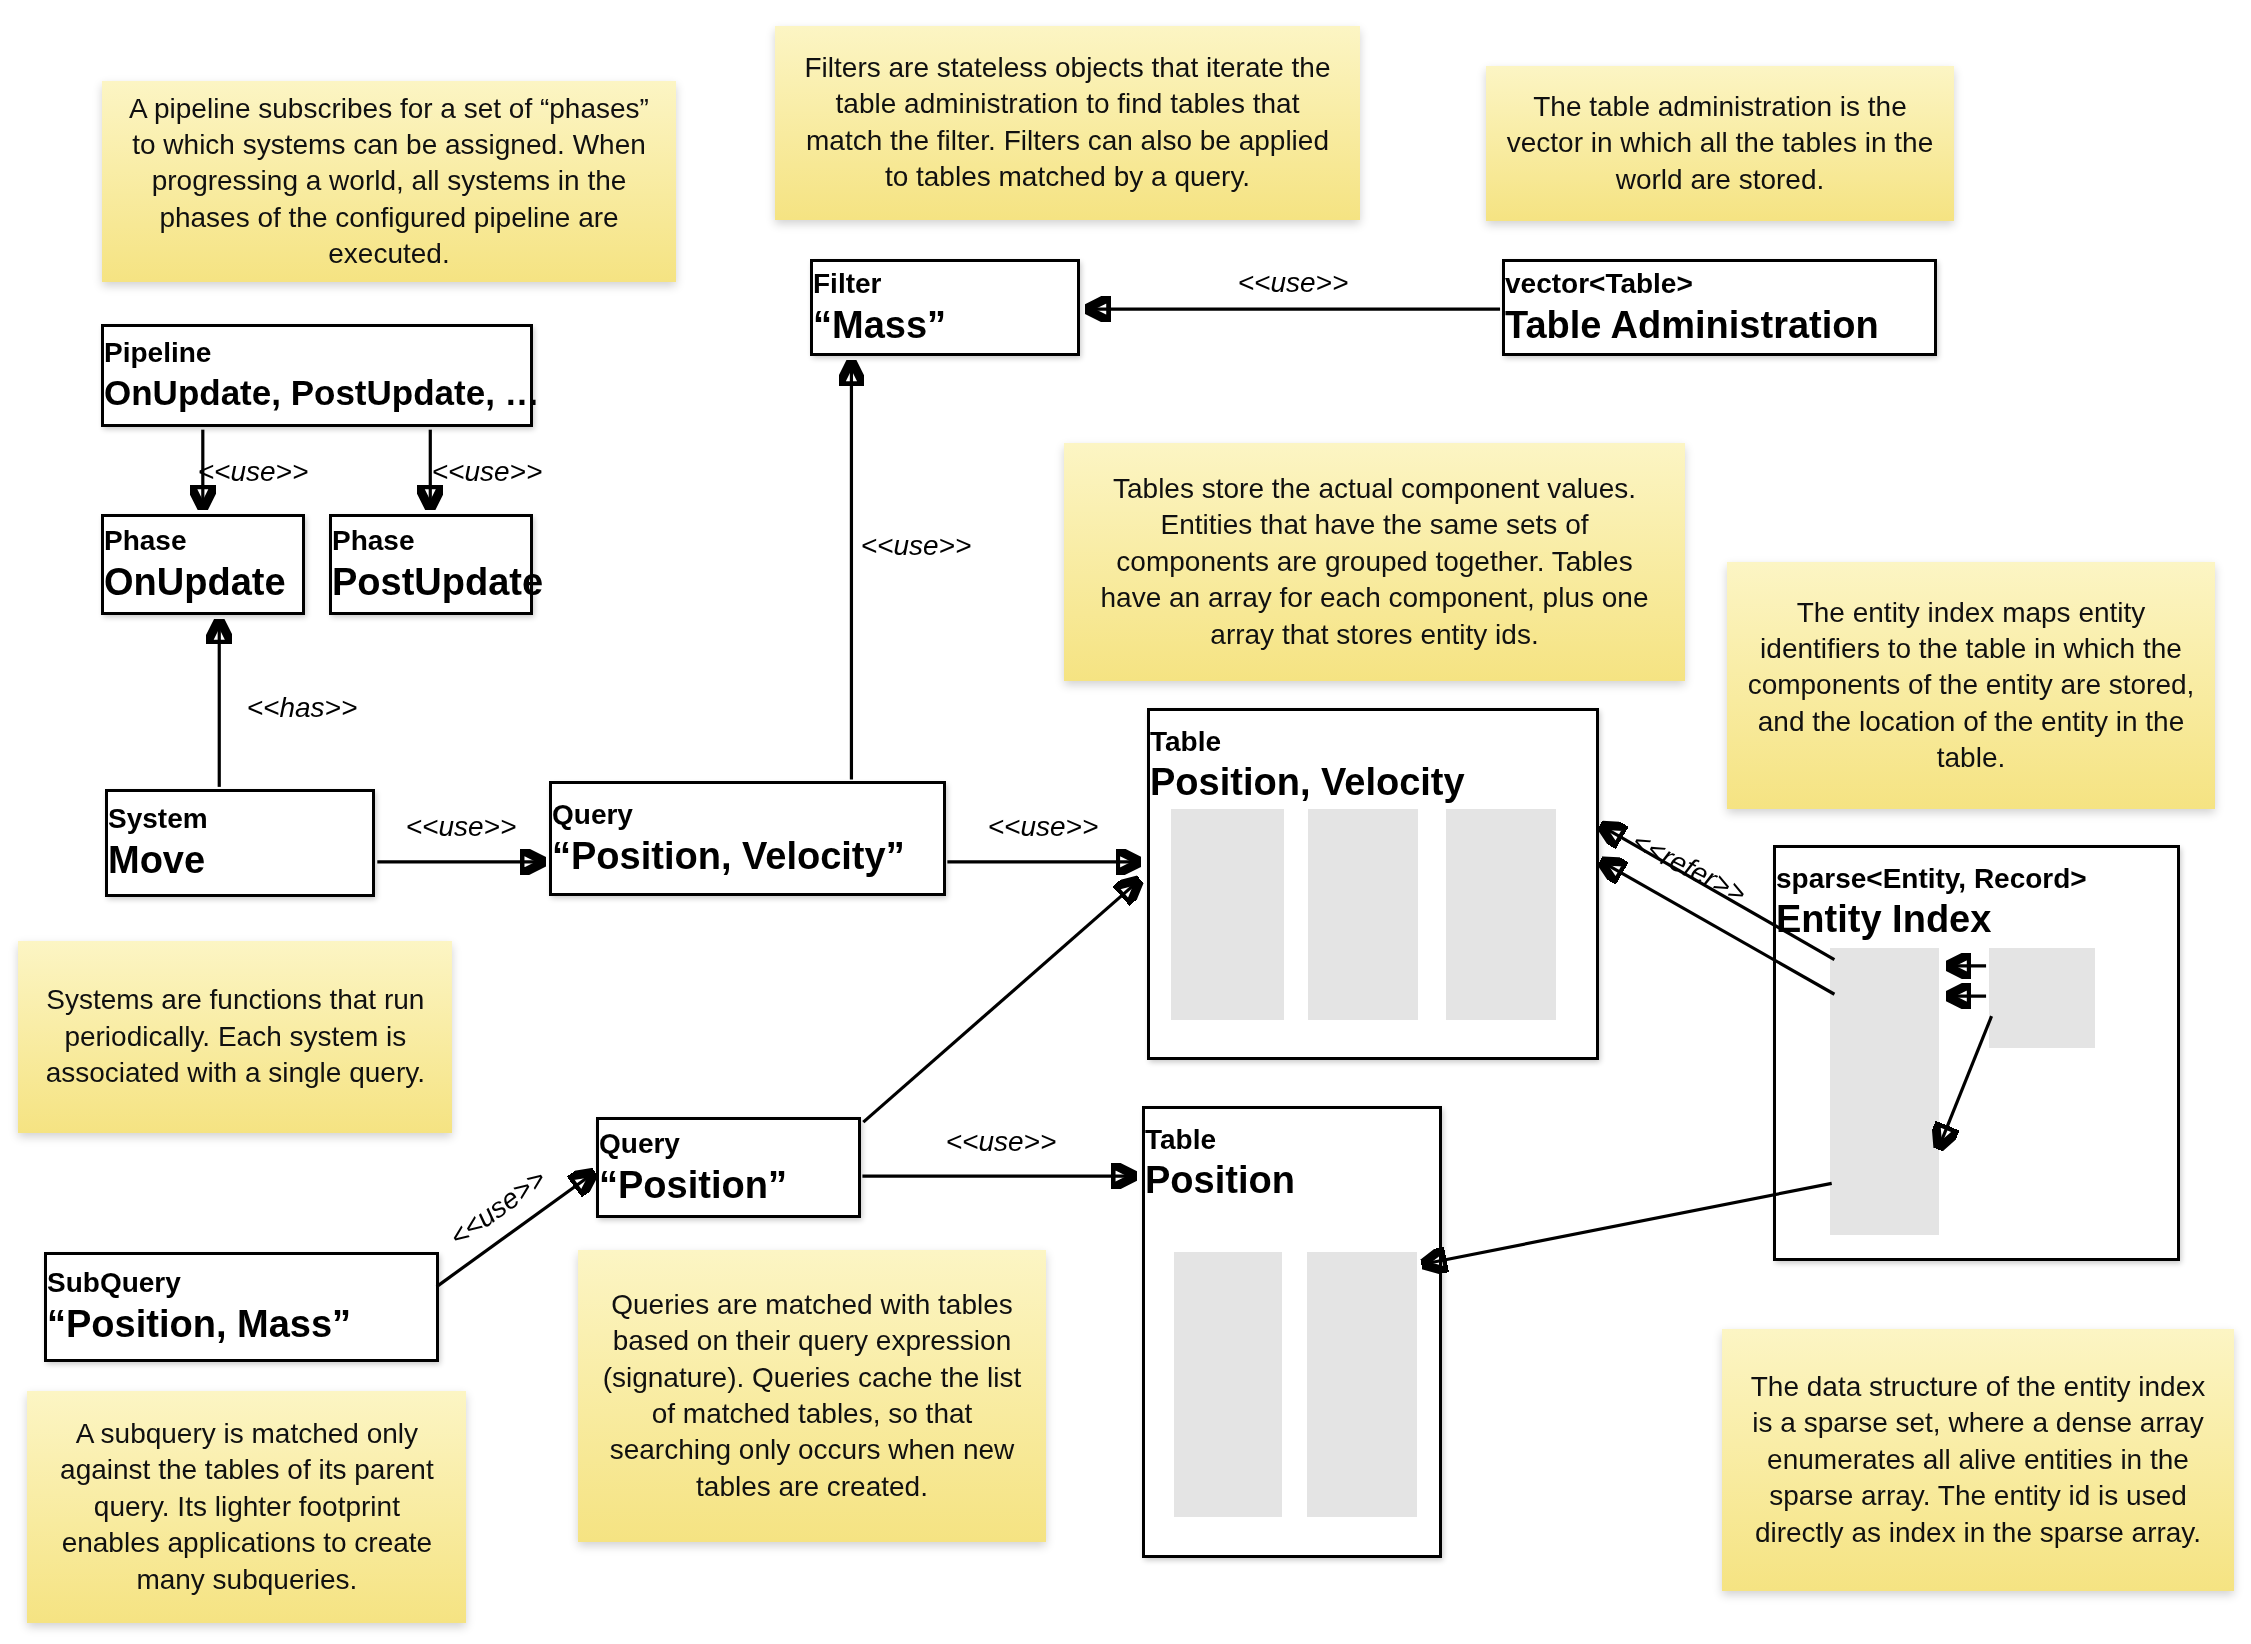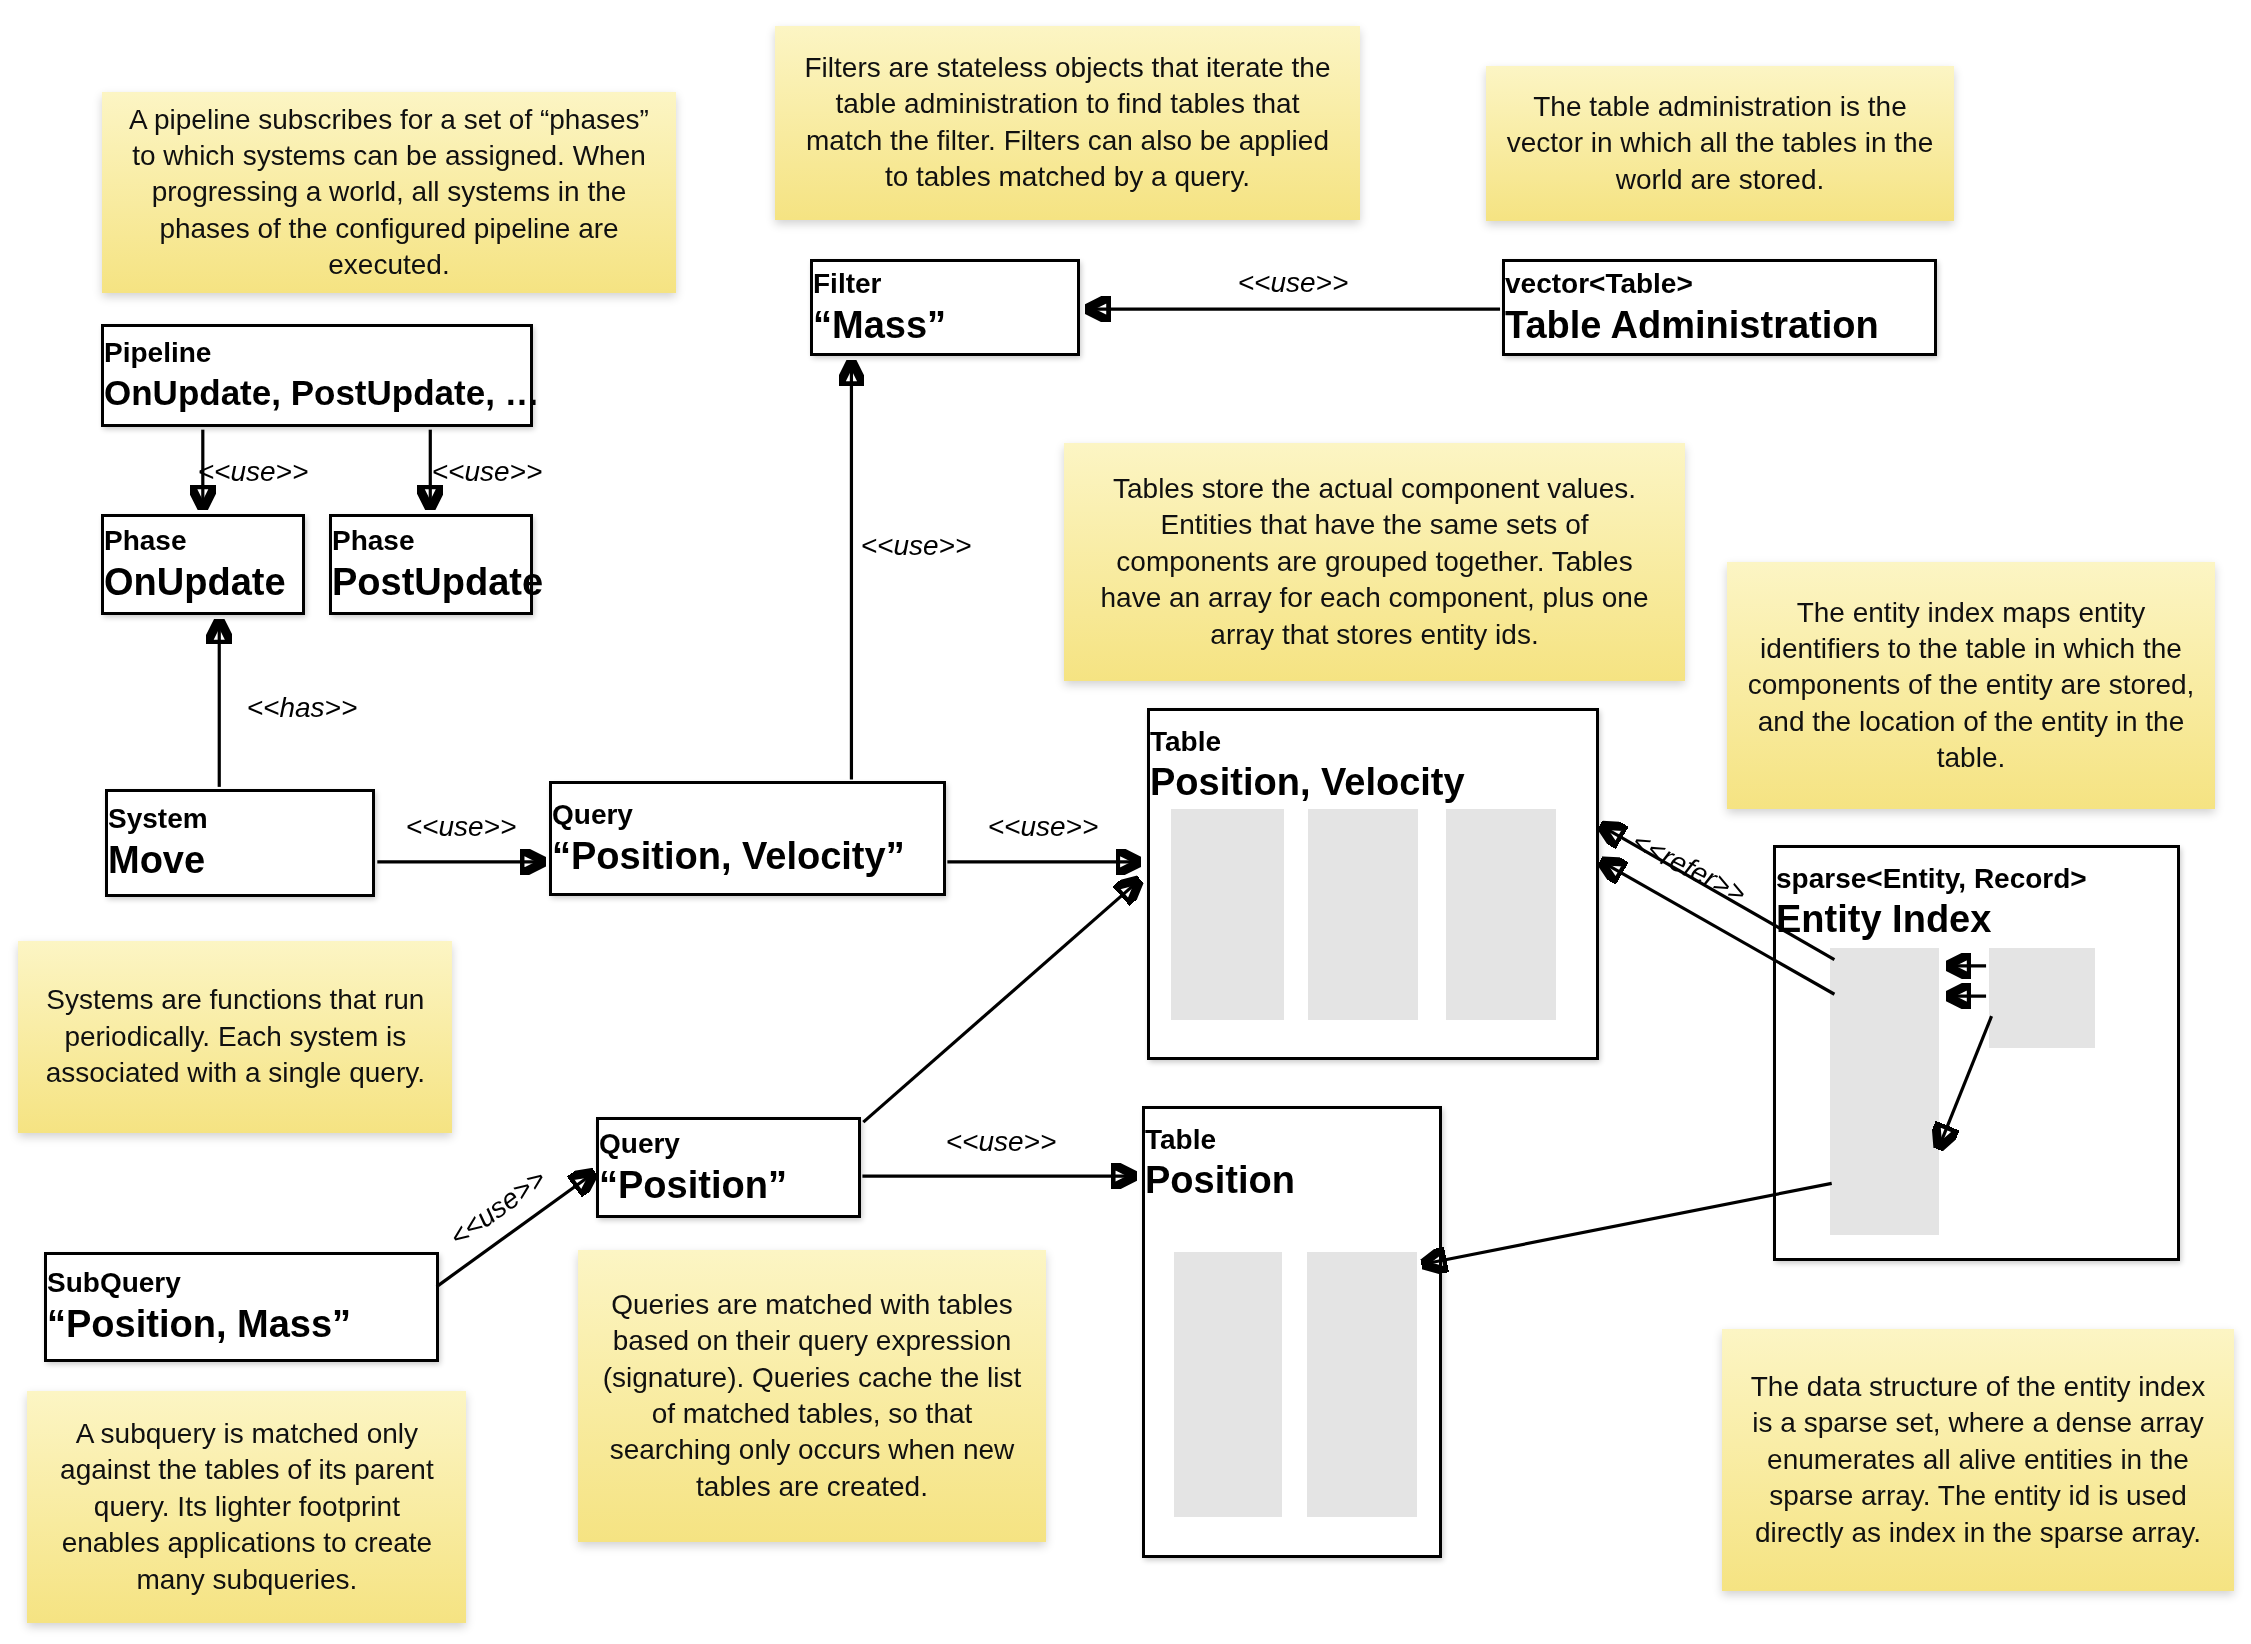--- a/index.html
+++ b/index.html
@@ -45,21 +45,21 @@
   .alabel.rot-refer { transform:translate(-50%,-50%) rotate(27deg); }
 
   svg.wires { position:absolute; left:0; top:0; pointer-events:none; }
   svg.wires line, svg.wires path { stroke:#000; stroke-width:3.5; fill:none; }
 </style>
 </head>
 <body>
 
 <div id="canvas">
 
-  <div class="note" style="left:102px;top:92px;width:574px;height:201px">
+  <div class="note" style="left:102px;top:81px;width:574px;height:201px">
     <span>A pipeline subscribes for a set of “phases” to which systems can be assigned. When progressing a world, all systems in the phases of the configured pipeline are executed.</span>
   </div>
   <div class="note" style="left:775px;top:25.6px;width:585px;height:194px">
     <span>Filters are stateless objects that iterate the table administration to find tables that match the filter. Filters can also be applied to tables matched by a query.</span>
   </div>
   <div class="note" style="left:1486px;top:66px;width:468px;height:155px">
     <span>The table administration is the vector in which all the tables in the world are stored.</span>
   </div>
   <div class="note" style="left:1064px;top:443px;width:621px;height:238px">
     <span>Tables store the actual component values. Entities that have the same sets of components are grouped together. Tables have an array for each component, plus one array that stores entity ids.</span>

